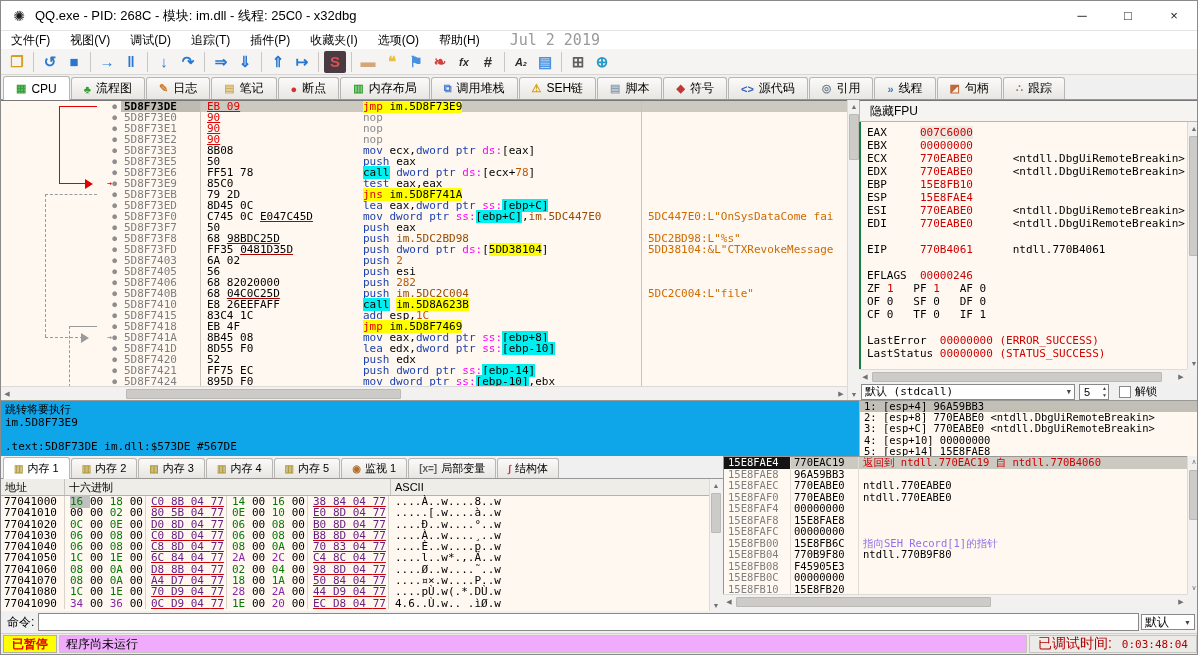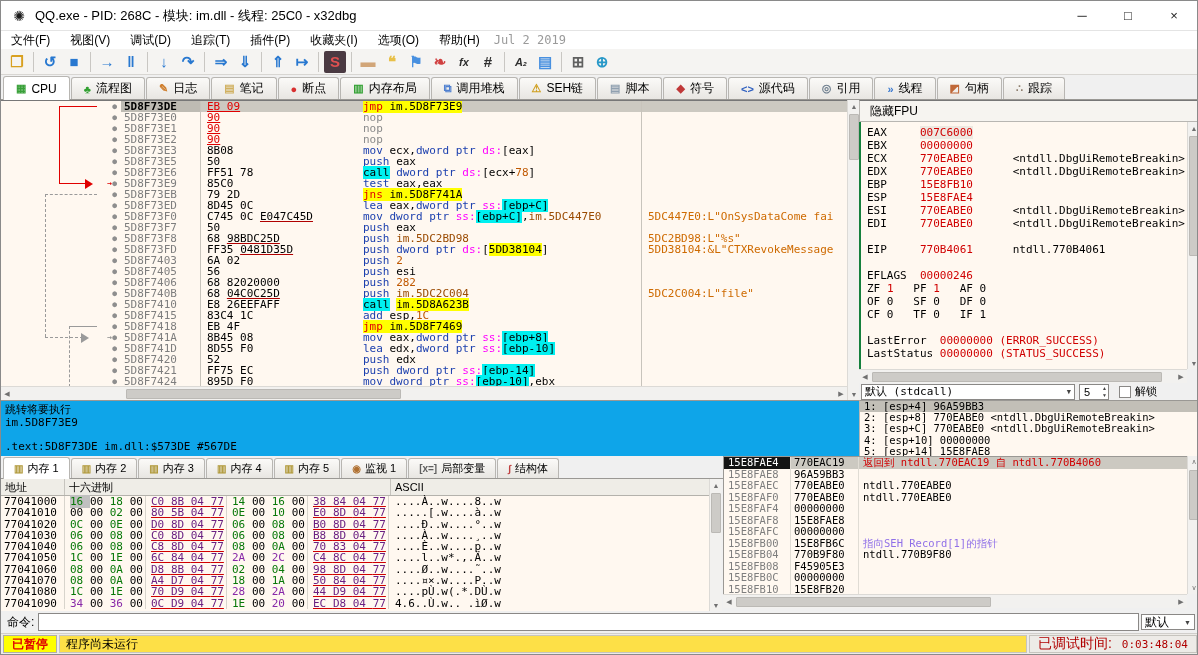--- a/index.html
+++ b/index.html
@@ -11,21 +11,21 @@
   #titlebar { position:absolute; left:0; top:0; width:1196px; height:30px; background:#FFFFFF;
               display:flex; align-items:center; border-bottom:1px solid #E4E4E4; }
   #app-icon { width:16px; height:16px; margin:0 8px 0 10px; color:#1A1A1A; font-size:14px; line-height:16px; text-align:center; }
   #title-text { font-size:13px; color:#000; flex:1 1 auto; white-space:nowrap; }
   .wbtn { width:46px; height:28px; display:flex; align-items:center; justify-content:center;
           font-size:13px; color:#222; }
   
   #menubar { position:absolute; left:0; top:30px; width:1196px; height:18px; background:#FFFFFF;
              display:flex; align-items:center; font-size:12px; }
   .menu-item { padding:1px 10px; color:#000; white-space:nowrap; }
-  .menu-date { color:#9A9A9A; font-family:"DejaVu Sans Mono",monospace; font-size:12px; margin-left:4px; }
+  .menu-date { color:#9A9A9A; font-family:"DejaVu Sans Mono",monospace; font-size:15px; margin-left:20px; }
   
   #toolbar { position:absolute; left:0; top:48px; width:1196px; height:26px; background:#F5F4F2;
              border-bottom:1px solid #D8D6D2; display:flex; align-items:center; padding-left:4px; }
   .tbi { width:22px; height:22px; margin:0 1px; display:flex; align-items:center; justify-content:center;
          font-size:15px; font-weight:bold; border-radius:2px; }
   .tbi.small { font-size:11px; font-style:italic; }
   .tsep { width:1px; height:20px; background:#C9C7C3; margin:0 4px; }
   
   #tabbar { position:absolute; left:0; top:74px; width:1196px; height:25px; background:#F0F0F0;
             display:flex; align-items:flex-end; padding-left:2px; border-bottom:1px solid #9A9894; }
@@ -144,21 +144,21 @@
             display:flex; align-items:center; font-size:12px; padding:0 2px; }
   #cmd-label { padding:0 4px 0 4px; }
   #cmd-input { flex:1 1 auto; height:18px; background:#FFF; border:1px solid #8A8886; }
   #cmd-combo { width:54px; margin-left:2px; font-size:12px; }
   
   #statusbar { position:absolute; left:0; top:632px; width:1196px; height:21px; background:#EDEBE7;
                display:flex; align-items:center; font-size:12px; border-top:1px solid #D0CECA; }
   #status-state { background:#FFFF00; color:#E00000; font-weight:bold; border:1px solid #B0AEA8;
                   height:18px; display:flex; align-items:center; padding:0 8px; margin-left:2px; }
   #status-msg { flex:1 1 auto; height:18px; display:flex; align-items:center; padding:0 6px;
-                border:1px solid #C6C4BE; background:#fde047; margin:0 2px; color:#000; }
+                border:1px solid #C6C4BE; background:#f0abfc; margin:0 2px; color:#000; }
   #status-time { height:18px; display:flex; align-items:center; padding:0 8px;
                  border:1px solid #C6C4BE; color:#B00000; font-family:"DejaVu Sans Mono",monospace; font-size:11px; }
   #status-time .lbl { font-family:"Liberation Sans",sans-serif; font-size:14px; margin-right:10px; }
 </style>
 </head>
 <body>
 
 <div id="titlebar">
   <span id="app-icon">✺</span>
   <span id="title-text">QQ.exe - PID: 268C - 模块: im.dll - 线程: 25C0 - x32dbg</span>

